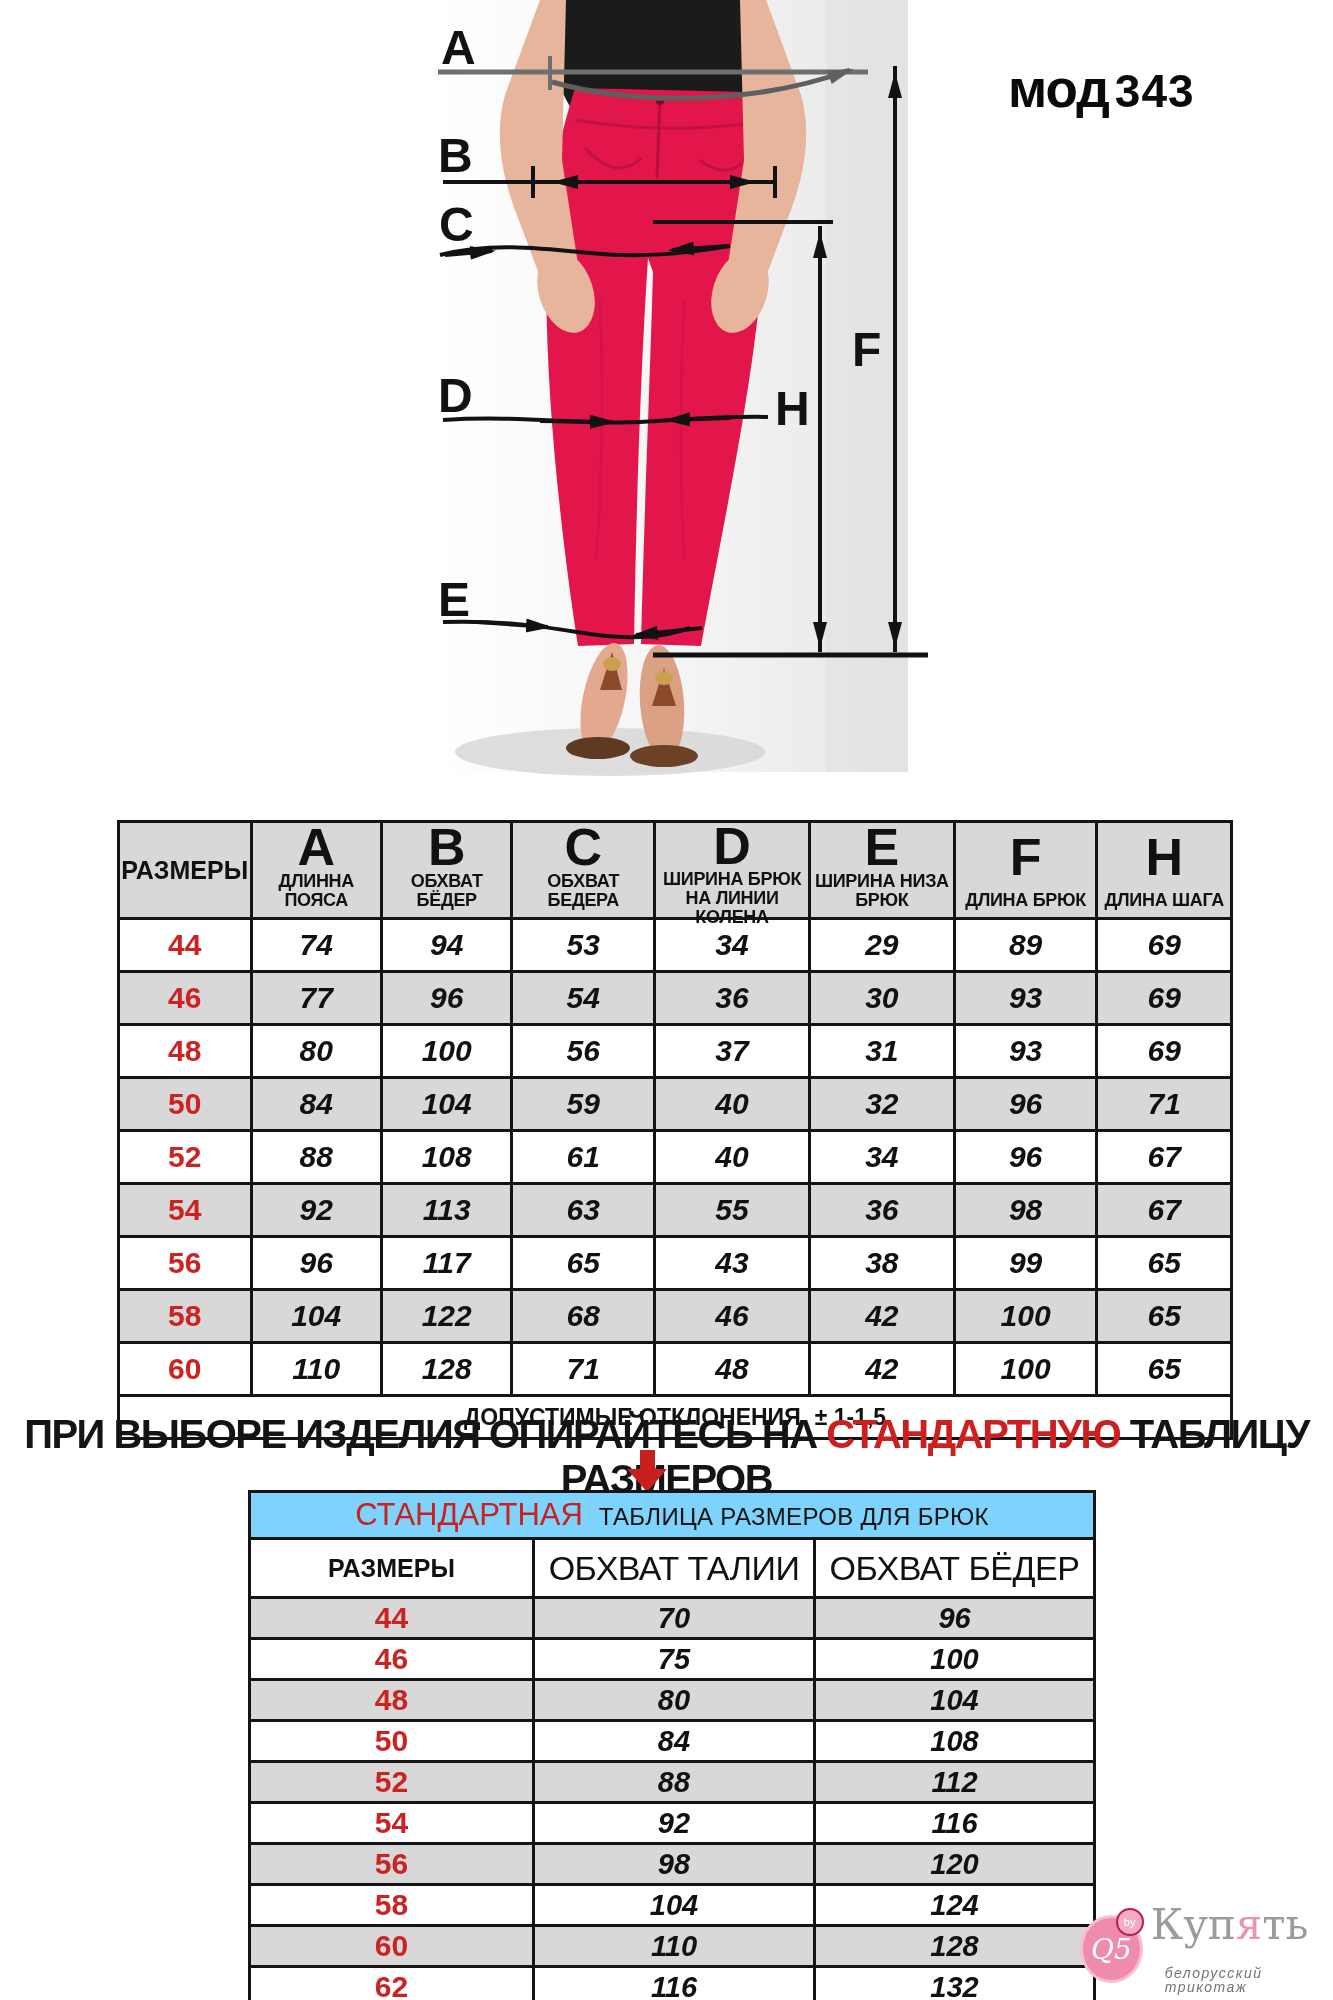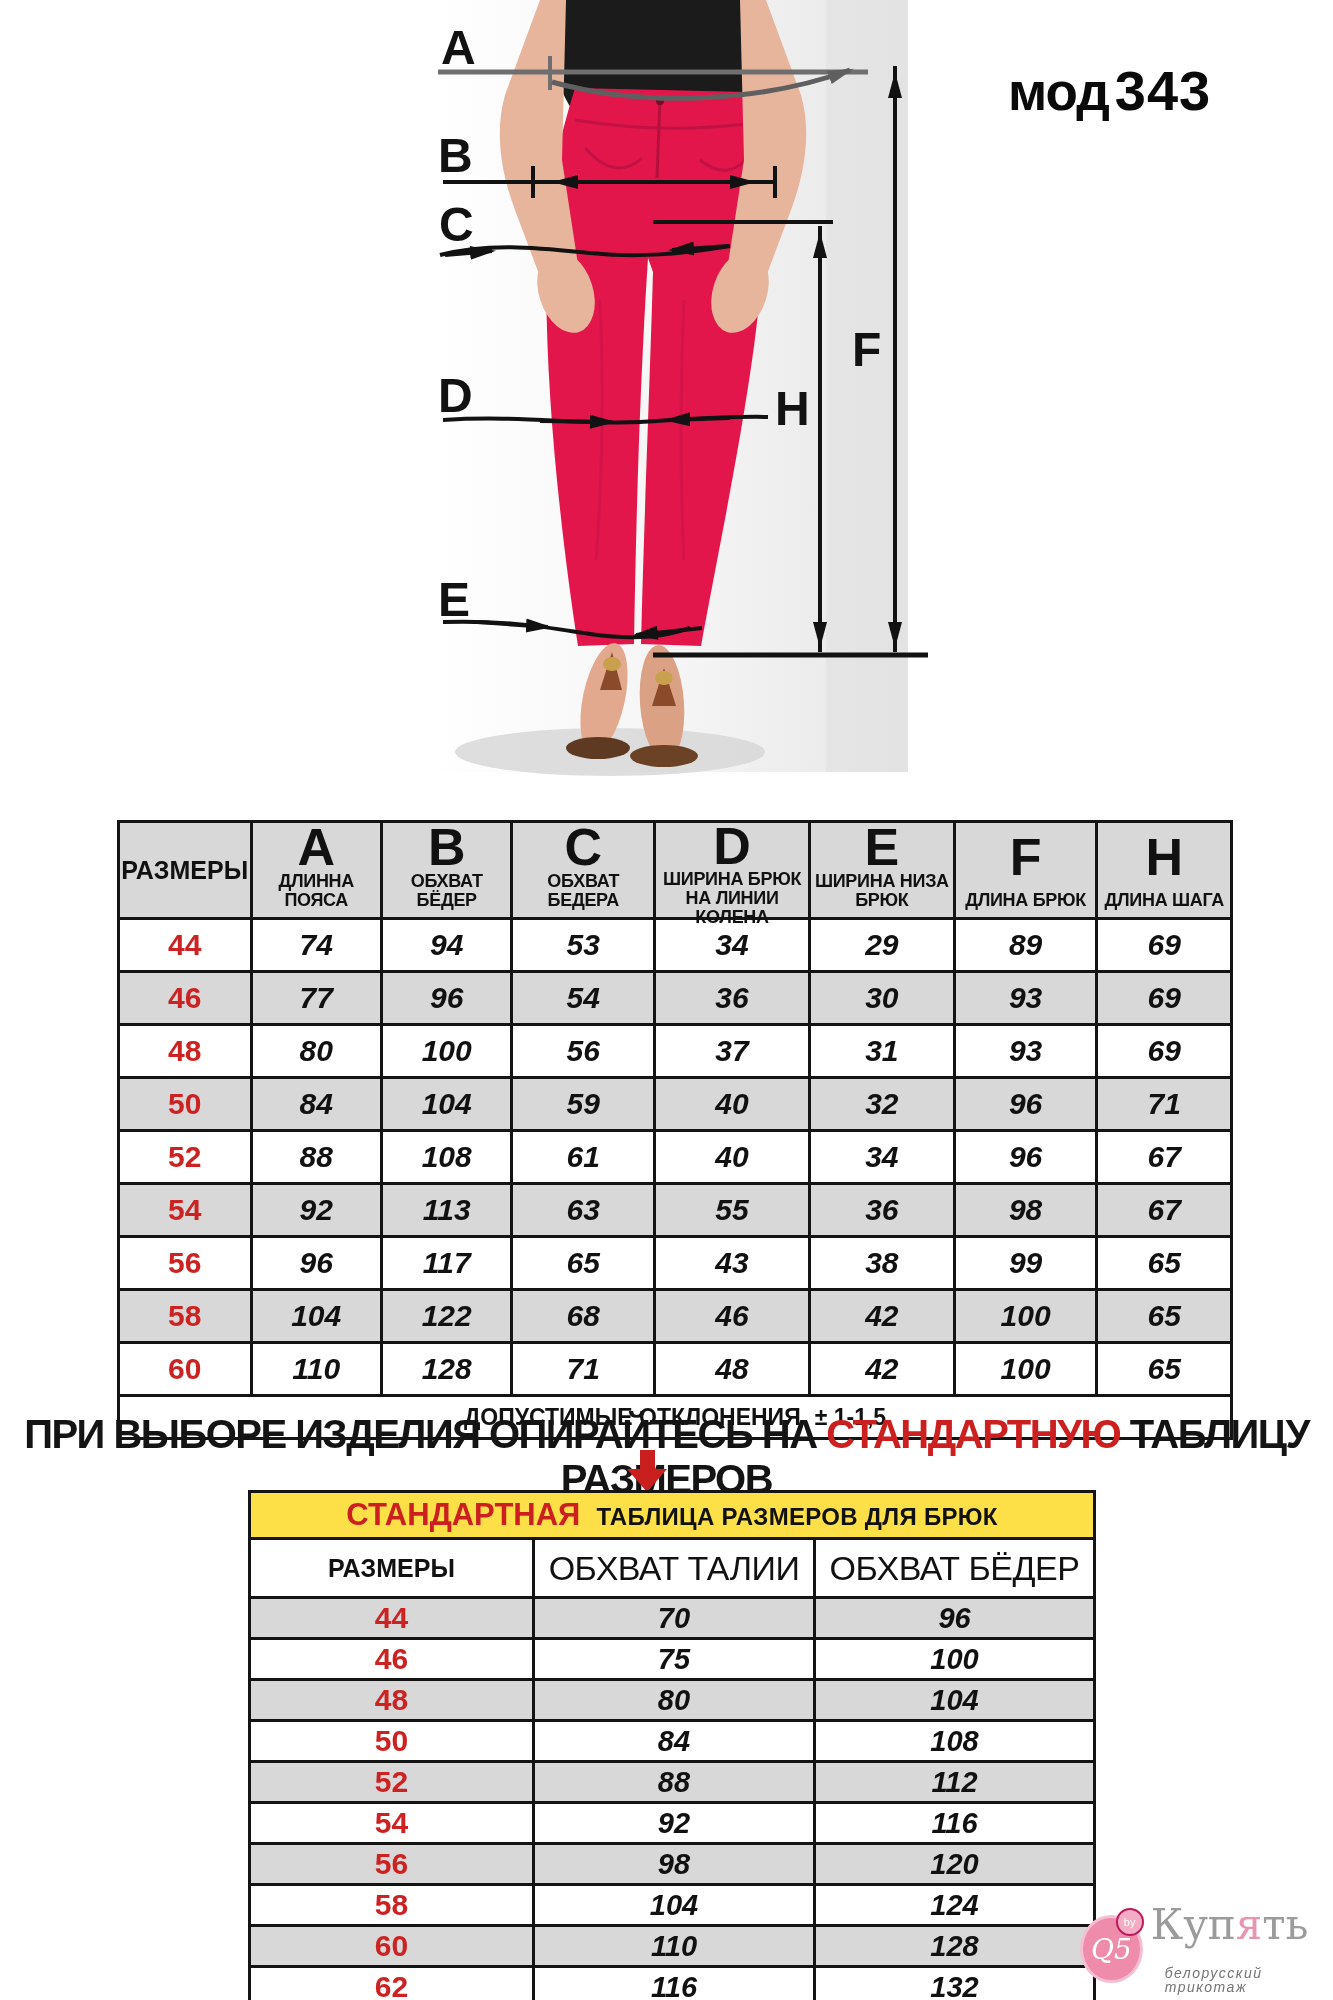--- a/index.html
+++ b/index.html
@@ -6,21 +6,21 @@
   .page{position:relative;width:1333px;height:2000px;background:#ffffff;overflow:hidden;
         font-family:"Liberation Sans",sans-serif;color:#111;}
 
   
   .photo-svg{position:absolute;left:0;top:0;}
 
   
   .model-badge{position:absolute;left:1008px;top:58px;display:flex;align-items:baseline;gap:6px;
                font-weight:bold;color:#0a0a0a;}
   .model-badge .pfx{font-size:53px;letter-spacing:-1px;}
-  .model-badge .num{font-size:56px;letter-spacing:1px;}
+  .model-badge .num{font-size:46px;letter-spacing:1px;}
 
   
   .t1-title{position:absolute;left:0;top:766px;width:1333px;text-align:center;
             font-size:37px;letter-spacing:0.5px;color:#1c1c1c;}
 
   
   table{border-collapse:collapse;table-layout:fixed;}
   .t1{position:absolute;left:117px;top:820px;width:1116px;}
   .t1 th,.t1 td{border:3px solid #141414;text-align:center;vertical-align:middle;padding:0;}
   .t1 thead th{background:#d8d8d8;height:94px;}
@@ -42,21 +42,21 @@
   
   .down-arrow{position:absolute;left:627px;top:1450px;width:40px;}
   .down-arrow .stem{width:15px;height:19px;background:#c9201f;margin:0 auto;}
   .down-arrow .head{width:0;height:0;margin:0 auto;
                     border-left:20px solid transparent;border-right:20px solid transparent;
                     border-top:23px solid #c9201f;}
 
   
   .t2{position:absolute;left:248px;top:1490px;width:845px;}
   .t2 th,.t2 td{border:3px solid #141414;text-align:center;vertical-align:middle;padding:0;}
-  .t2 .titlebar td{background:#fde047;height:44px;font-weight:bold;}
+  .t2 .titlebar td{background:#7dd3fc;height:44px;font-weight:normal;}
   .t2 .titlebar .red{color:#cc1f1f;font-size:31px;margin-right:16px;}
   .t2 .titlebar .rest{font-size:24px;letter-spacing:0.3px;}
   .t2 thead th{height:56px;background:#ffffff;}
   .t2 th.szh2{font-size:25px;font-weight:bold;}
   .t2 th.big{font-size:34px;font-weight:normal;letter-spacing:-0.5px;}
   .t2 tbody td{height:38px;font-size:29px;font-weight:bold;font-style:italic;}
   .t2 tbody td.sz{font-style:normal;color:#cc2222;font-size:30px;}
   .t2 tbody tr:nth-child(odd){background:#d8d8d8;}
 
   

